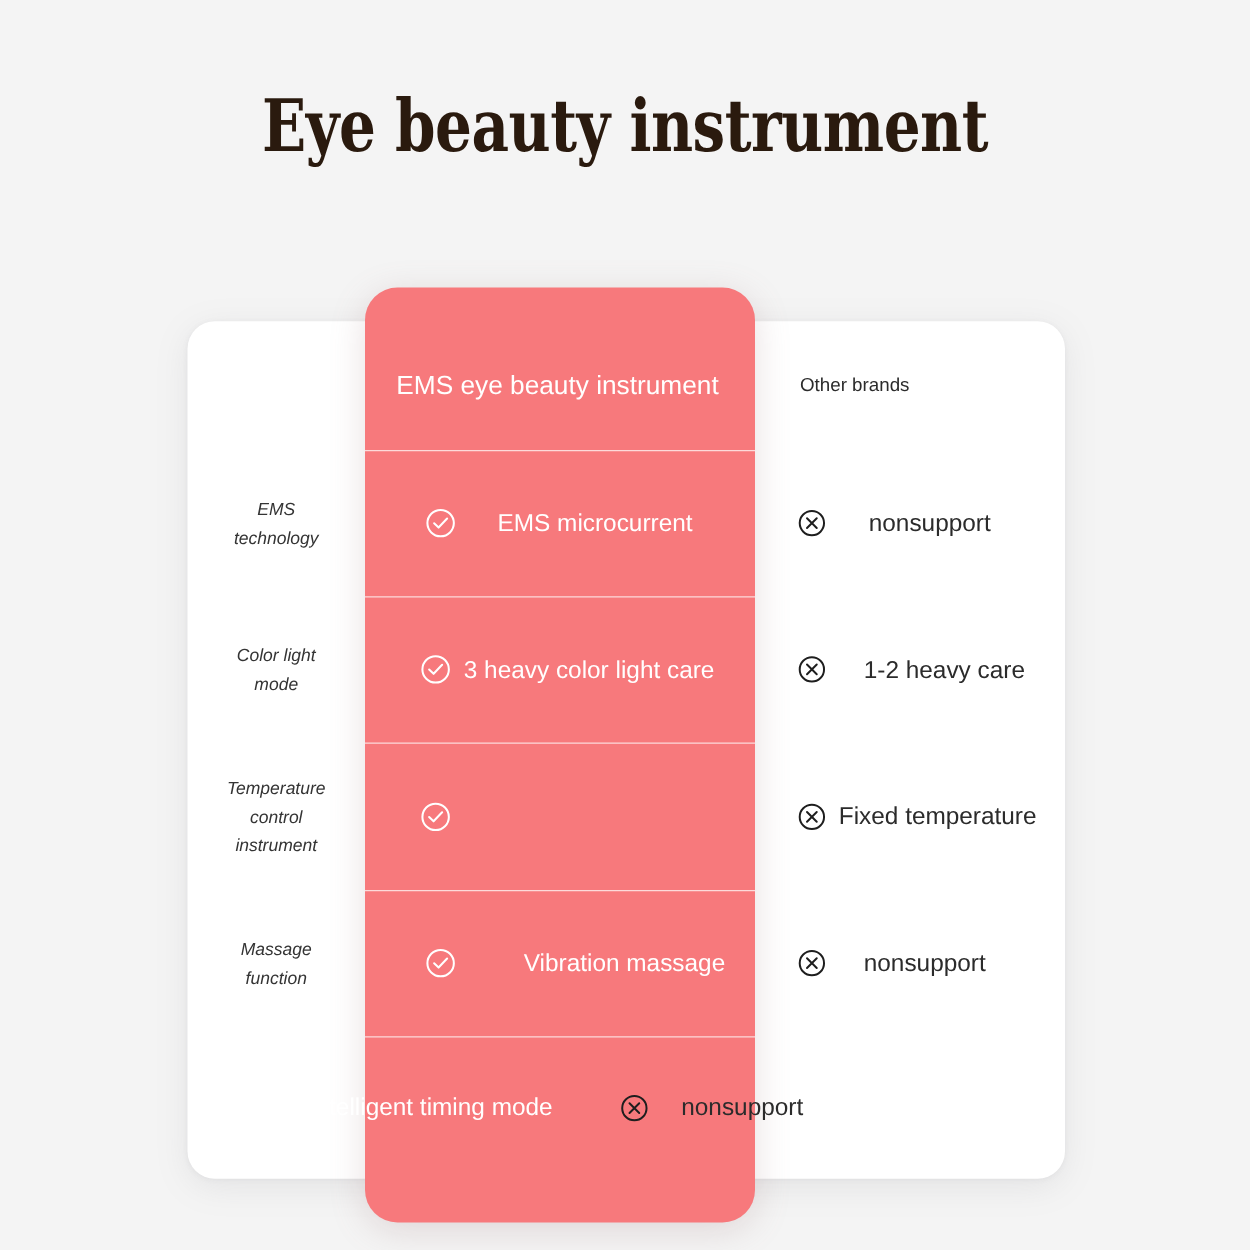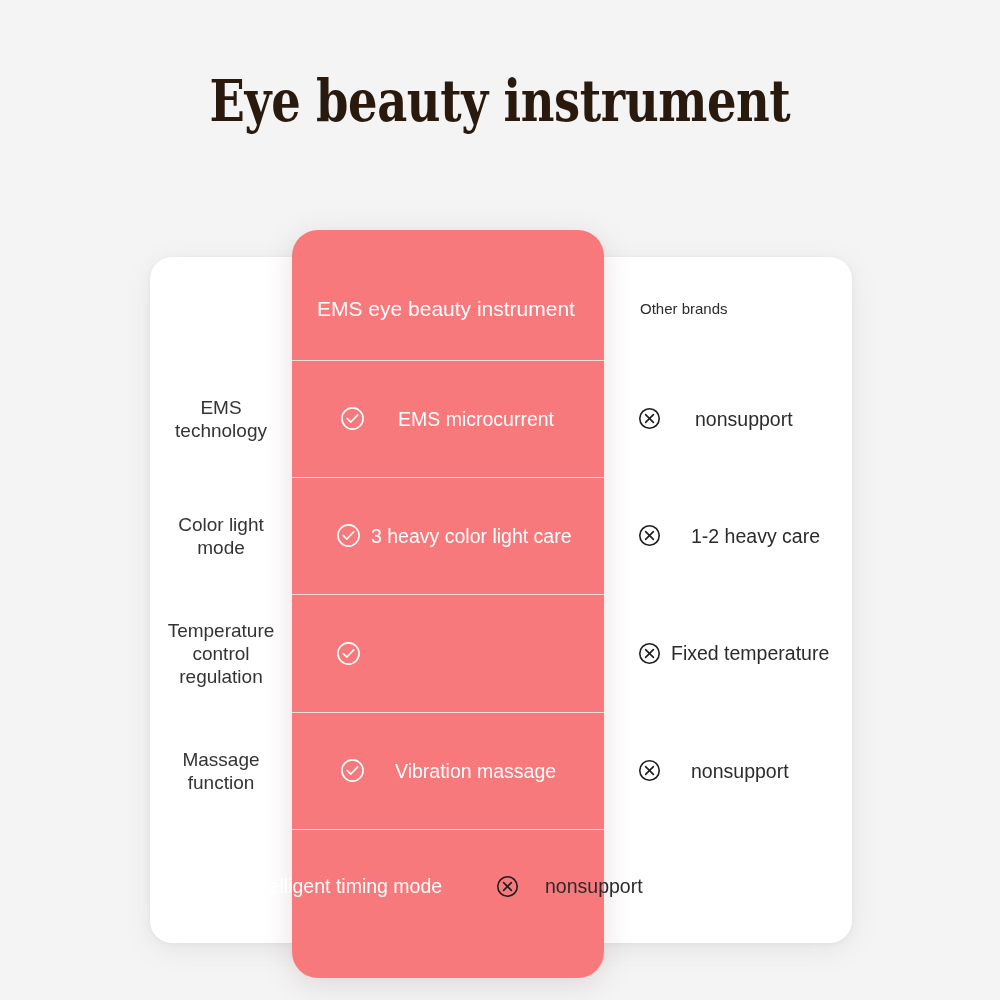--- a/index.html
+++ b/index.html
@@ -88,23 +88,24 @@
   .row.r-1      { top: 220px; height: 117px; }
   .row.r-2      { top: 337px; height: 118px; }
   .row.r-3      { top: 455px; height: 117px; }
   .row.r-4      { top: 572px; height: 114px; }
 
   
   .c-label {
     width: 142px;
     flex: none;
     text-align: center;
-    font-size: 19px;
+    font-size: 14px;
     line-height: 23px;
     color: #343434;
+    font-style: italic;
   }
   .c-ours {
     width: 312px;
     flex: none;
     position: relative;
     color: #ffffff;
     font-size: 19.5px;
     line-height: 24px;
     display: flex;
     align-items: center;
@@ -151,21 +152,21 @@
     white-space: nowrap;
   }
 
   
   .r-0 .ours-cell-inner { padding-left: 48px; }
   .r-0 .ours-text       { padding-left: 33px; }
   .r-1 .ours-cell-inner { padding-left: 44px; }
   .r-1 .ours-text       { padding-left: 10px; }
   .r-2 .ours-cell-inner { padding-left: 44px; }
   .r-2 .ours-text       { padding-left: 10px; }
-  .r-3 .ours-cell-inner { padding-left: 48px; }
+  .r-3 .ours-cell-inner { padding-left: 48px; gap: 24px; }
   .r-3 .ours-text       { padding-left: 30px; }
   .r-4 .ours-cell-inner { padding-left: 48px; }
   .r-4 .ours-text       { padding-left: 24px; }
 
   .r-0 .other-cell-inner { padding-left: 34px; }
   .r-0 .other-text       { padding-left: 34px; }
   .r-1 .other-cell-inner { padding-left: 34px; }
   .r-1 .other-text       { padding-left: 30px; }
   .r-2 .other-cell-inner { padding-left: 34px; }
   .r-2 .other-text       { padding-left: 10px; }
@@ -251,21 +252,21 @@
         </svg>
         <span class="other-text">1-2 heavy care</span>
       </div>
     </div>
   </div>
 
   <div class="row r-2">
     <div class="c-label">
       <div>Temperature</div>
       <div>control</div>
-      <div>regulation</div>
+      <div>instrument</div>
     </div>
     <div class="c-ours">
       <div class="ours-cell-inner">
         <svg class="icon-check" viewBox="0 0 26 26">
           <circle cx="13" cy="13" r="11" fill="none" stroke="#ffffff" stroke-width="1.7"></circle>
           <path d="M7.6 13.1 L11.3 16.7 L18.4 9.2" fill="none" stroke="#ffffff" stroke-width="1.7" stroke-linecap="round" stroke-linejoin="round"></path>
         </svg>
       </div>
     </div>
     <div class="c-other">

